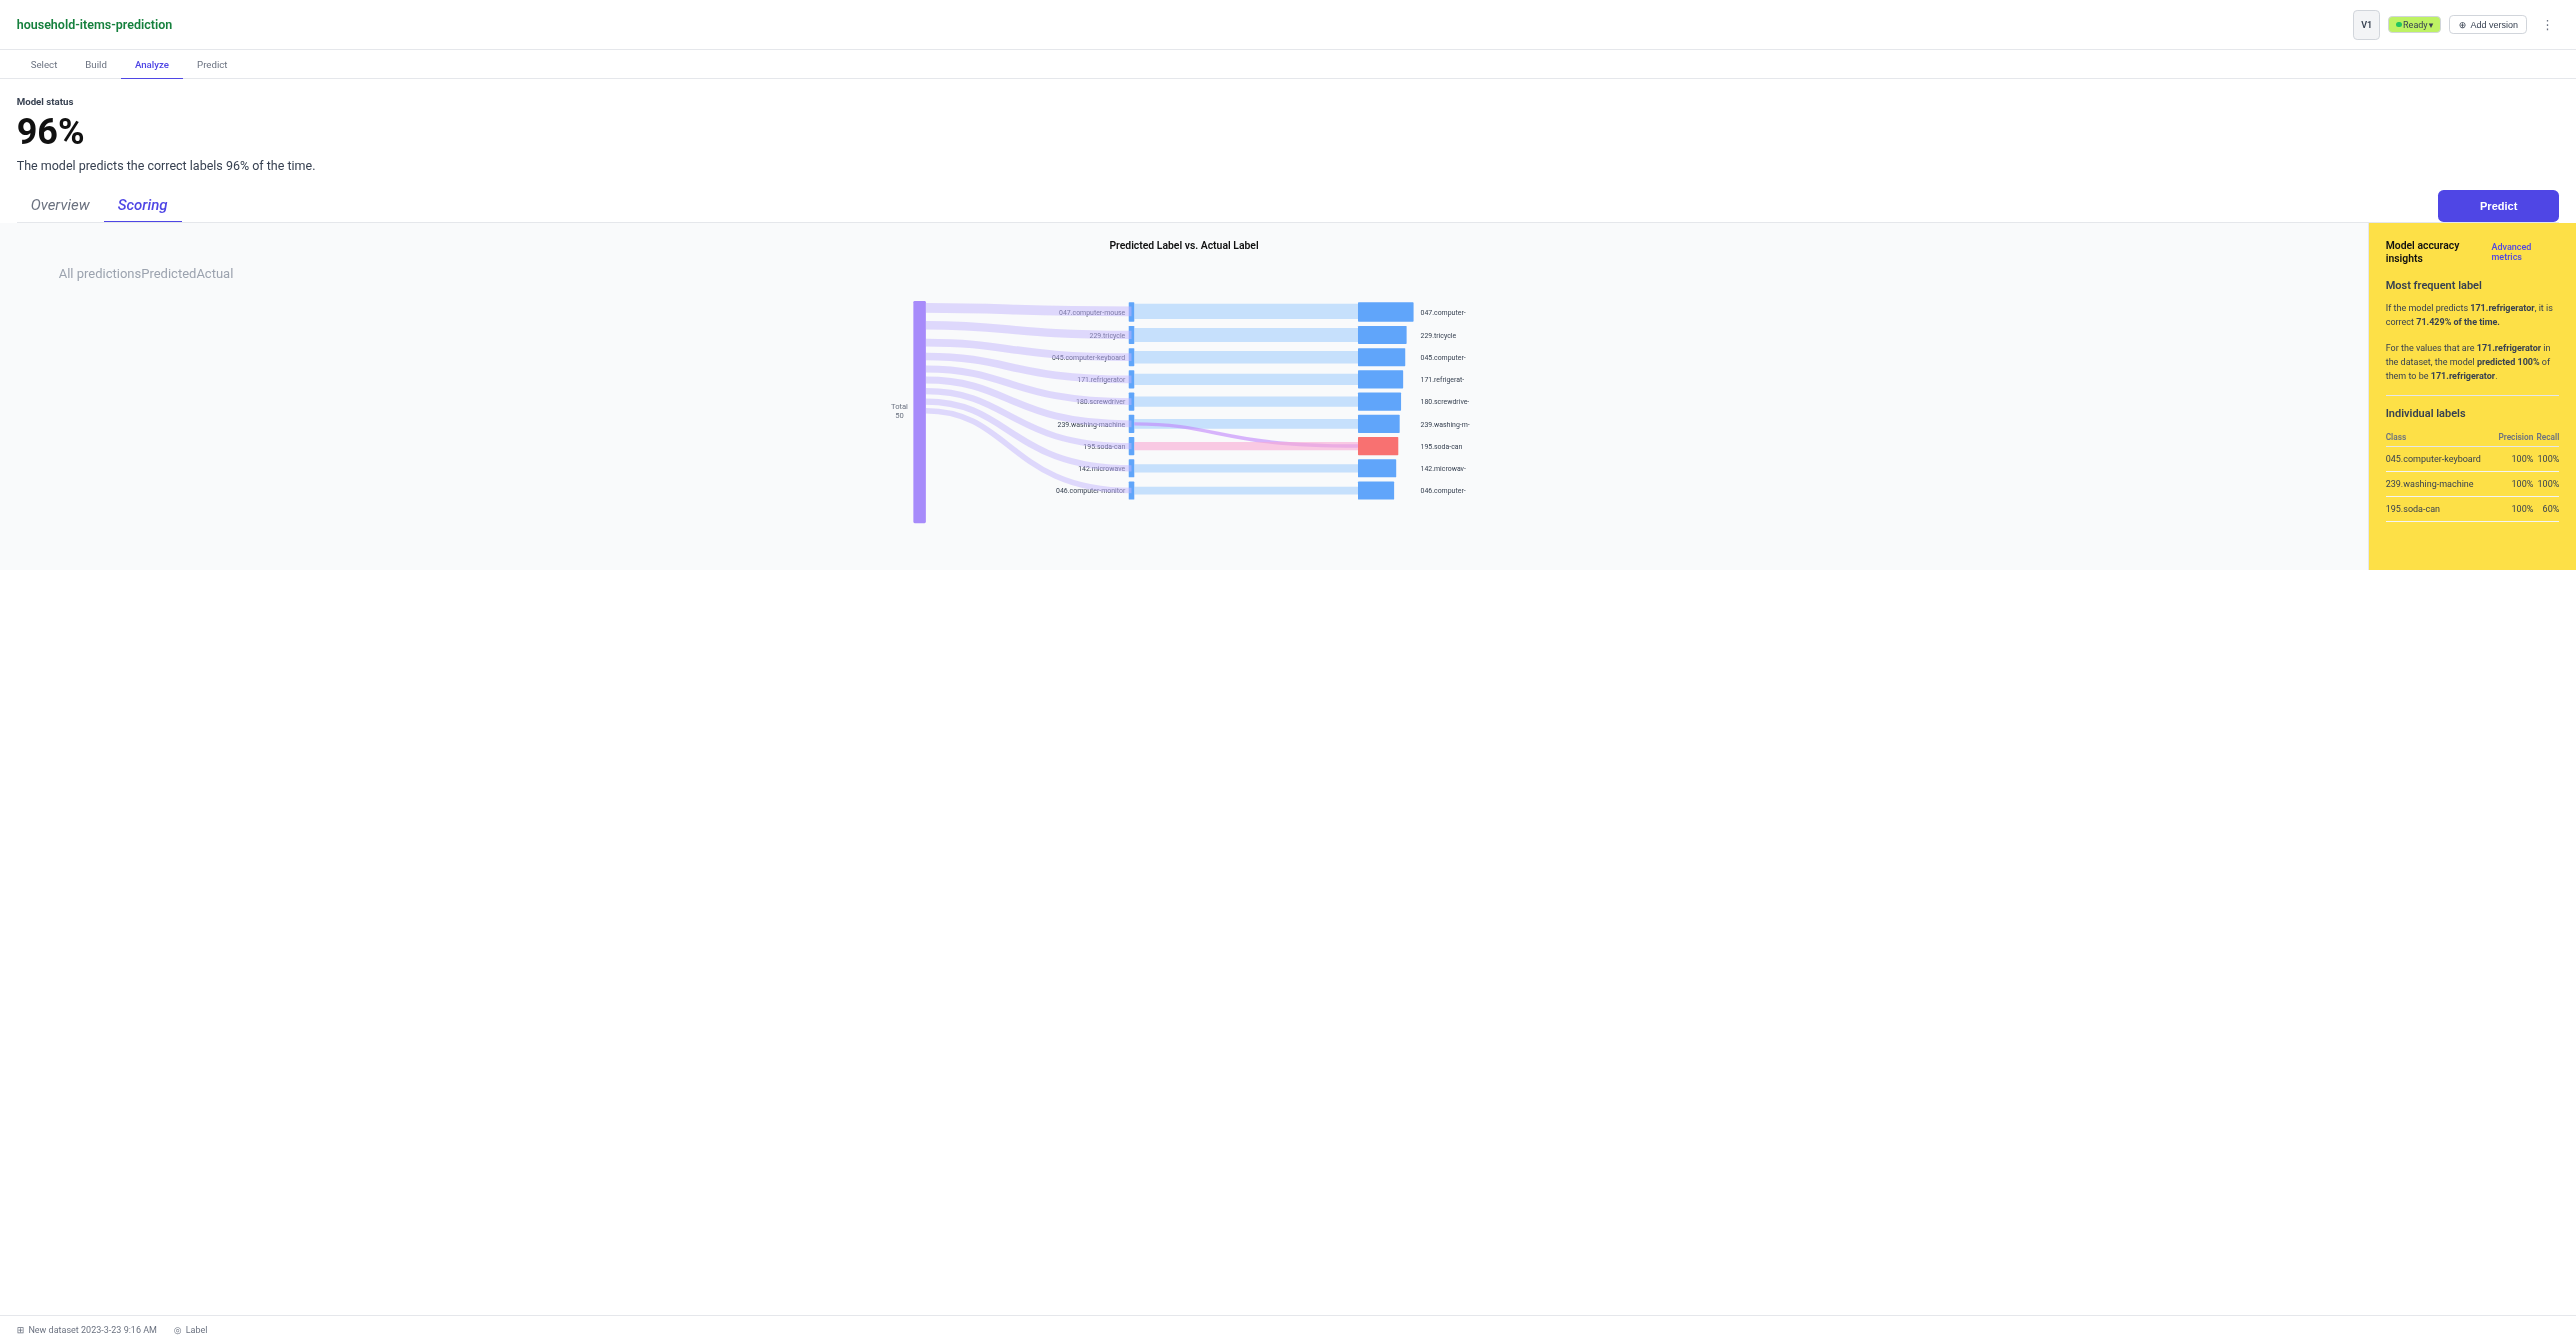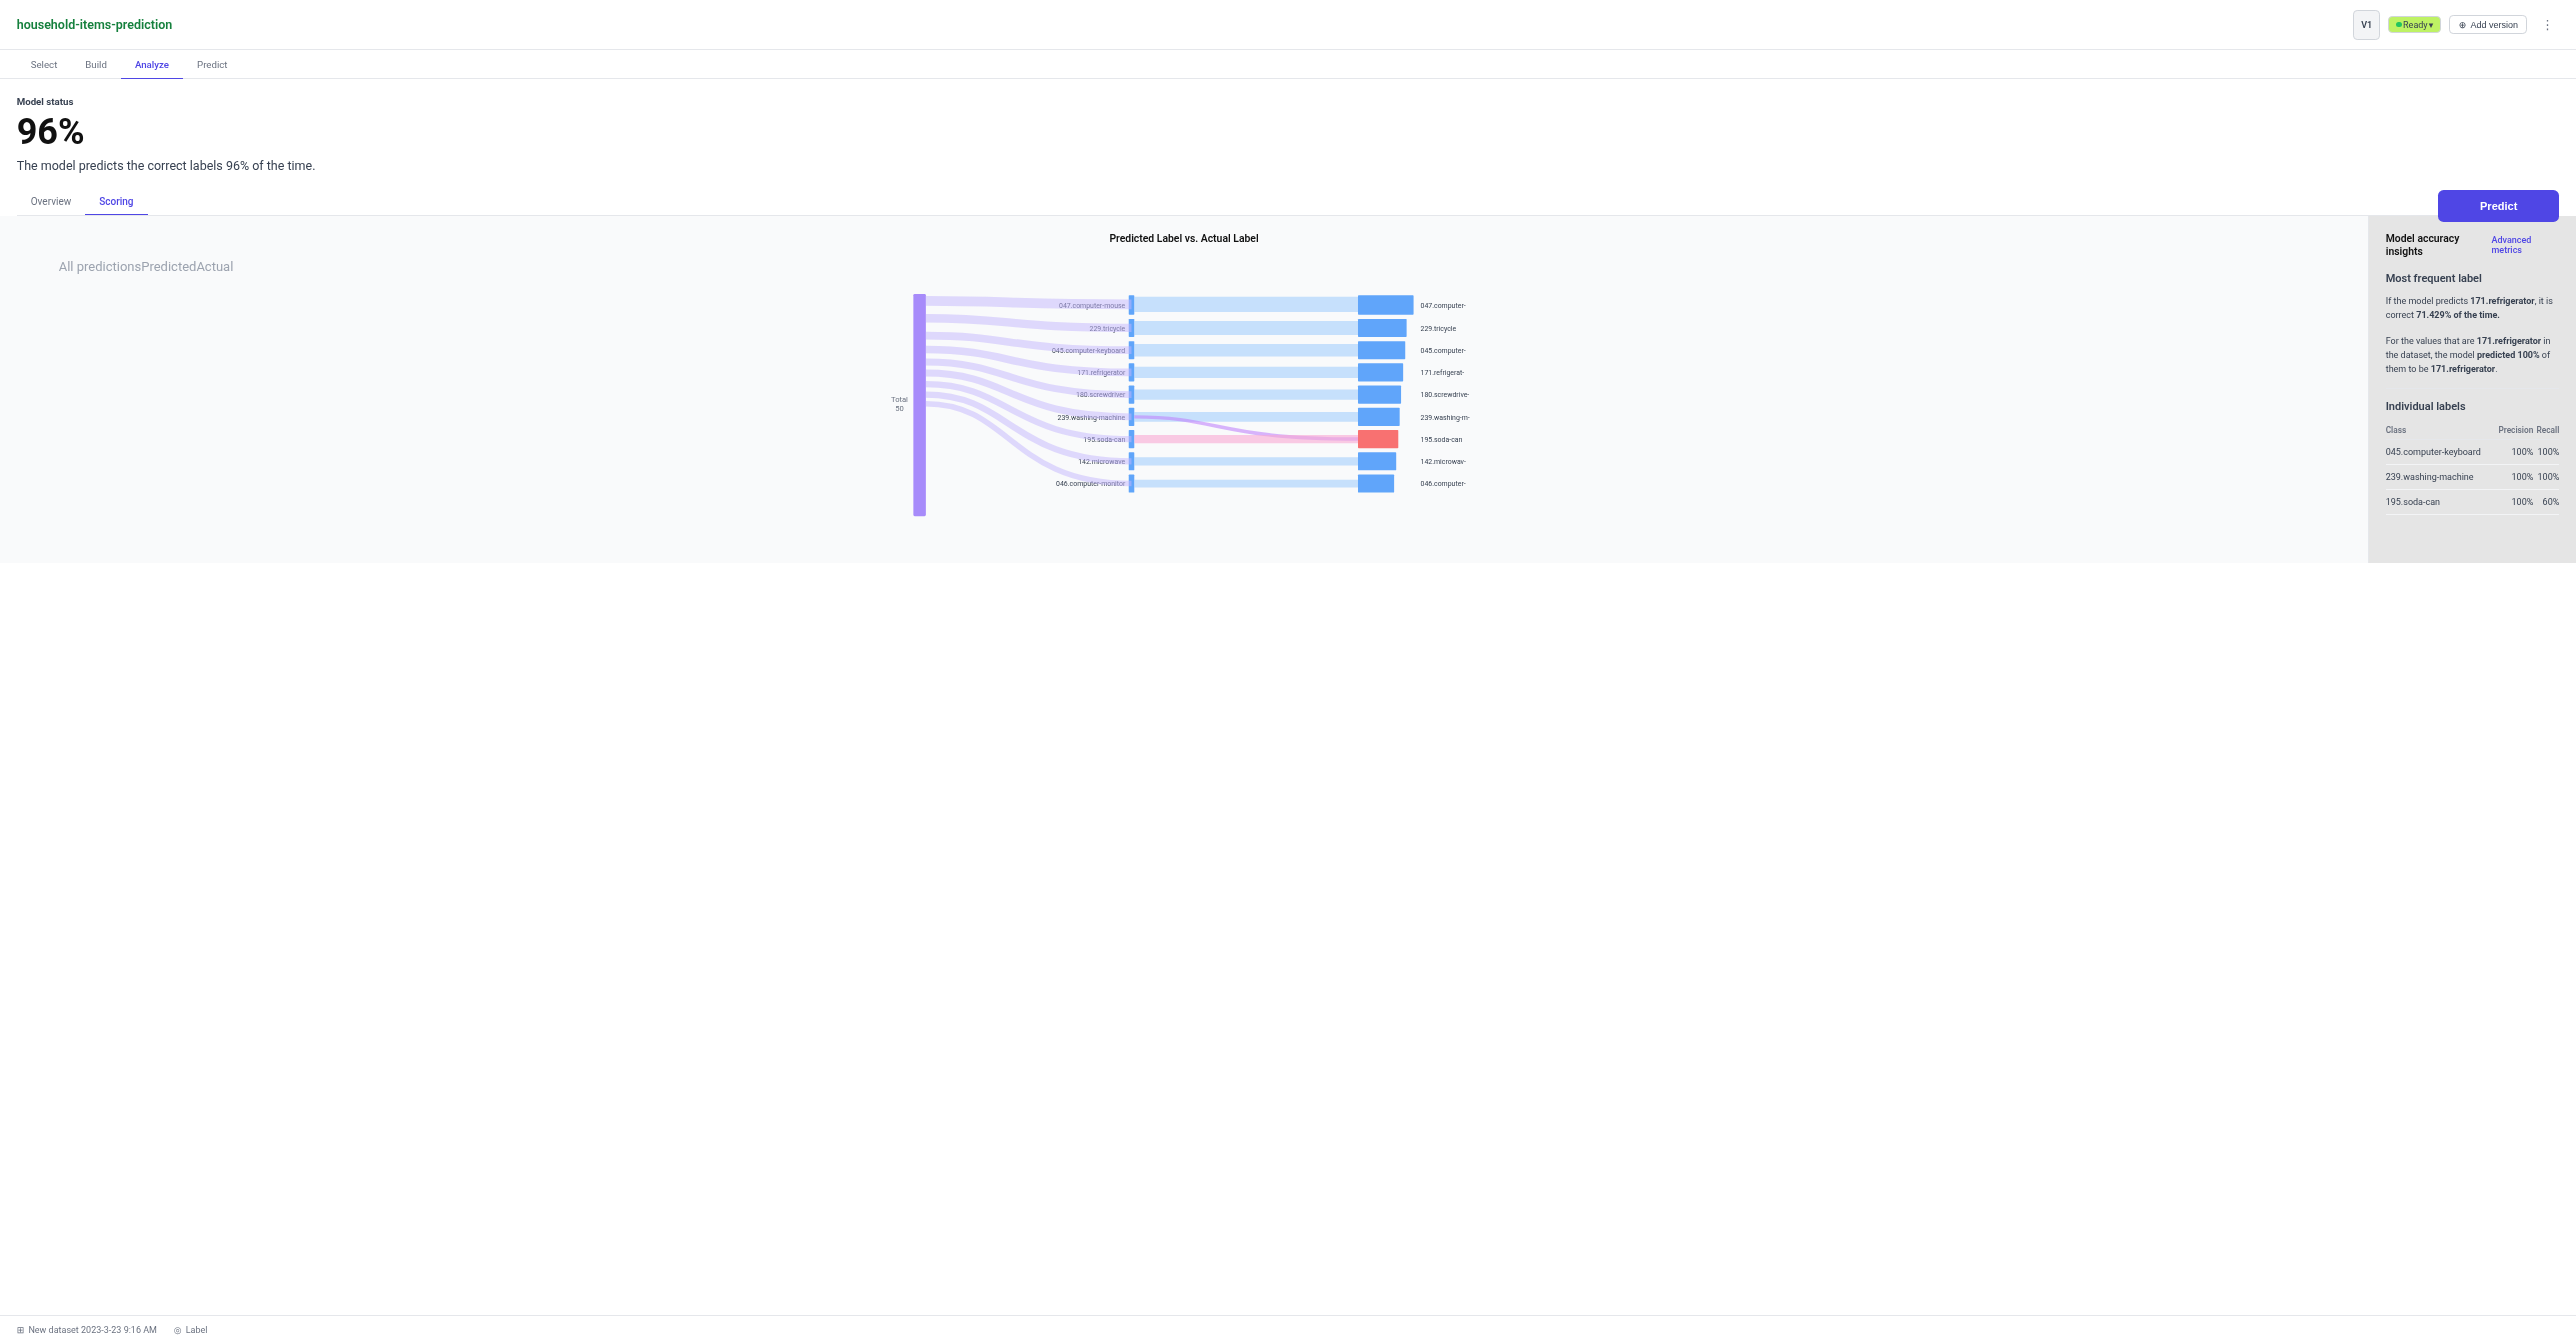--- a/index.html
+++ b/index.html
@@ -97,25 +97,26 @@
     }
 
     
     .sub-tabs {
       display: flex;
       border-bottom: 0.7px solid #e5e7eb;
       margin-top: 5.6px;
     }
     .sub-tab {
       padding: 7px 14px;
-      font-size: 10px;
+      font-size: 15px;
       color: #6b7280;
       cursor: pointer;
       border-bottom: 1.4px solid transparent;
       margin-bottom: -0.7px;
+      font-style: italic;
     }
     .sub-tab.active {
       color: #4f46e5;
       border-bottom-color: #4f46e5;
       font-weight: 500;
     }
 
     
     .content-area {
       display: flex;
@@ -144,21 +145,21 @@
       width: 100%;
       height: 236px;
     }
 
     
     .insights-panel {
       width: 204px;
       min-width: 208px;
       padding: 16.7px;
       border-left: 0.7px solid #e5e7eb;
-      background: #e5e5e5;
+      background: #fde047;
     }
     .insights-header {
       display: flex;
       justify-content: space-between;
       align-items: center;
       margin-bottom: 14px;
     }
     .insights-title { font-size: 10.4px; font-weight: 600; color: #111; }
     .advanced-metrics-link { font-size: 9px; color: #4f46e5; cursor: pointer; font-weight: 500; }
 

